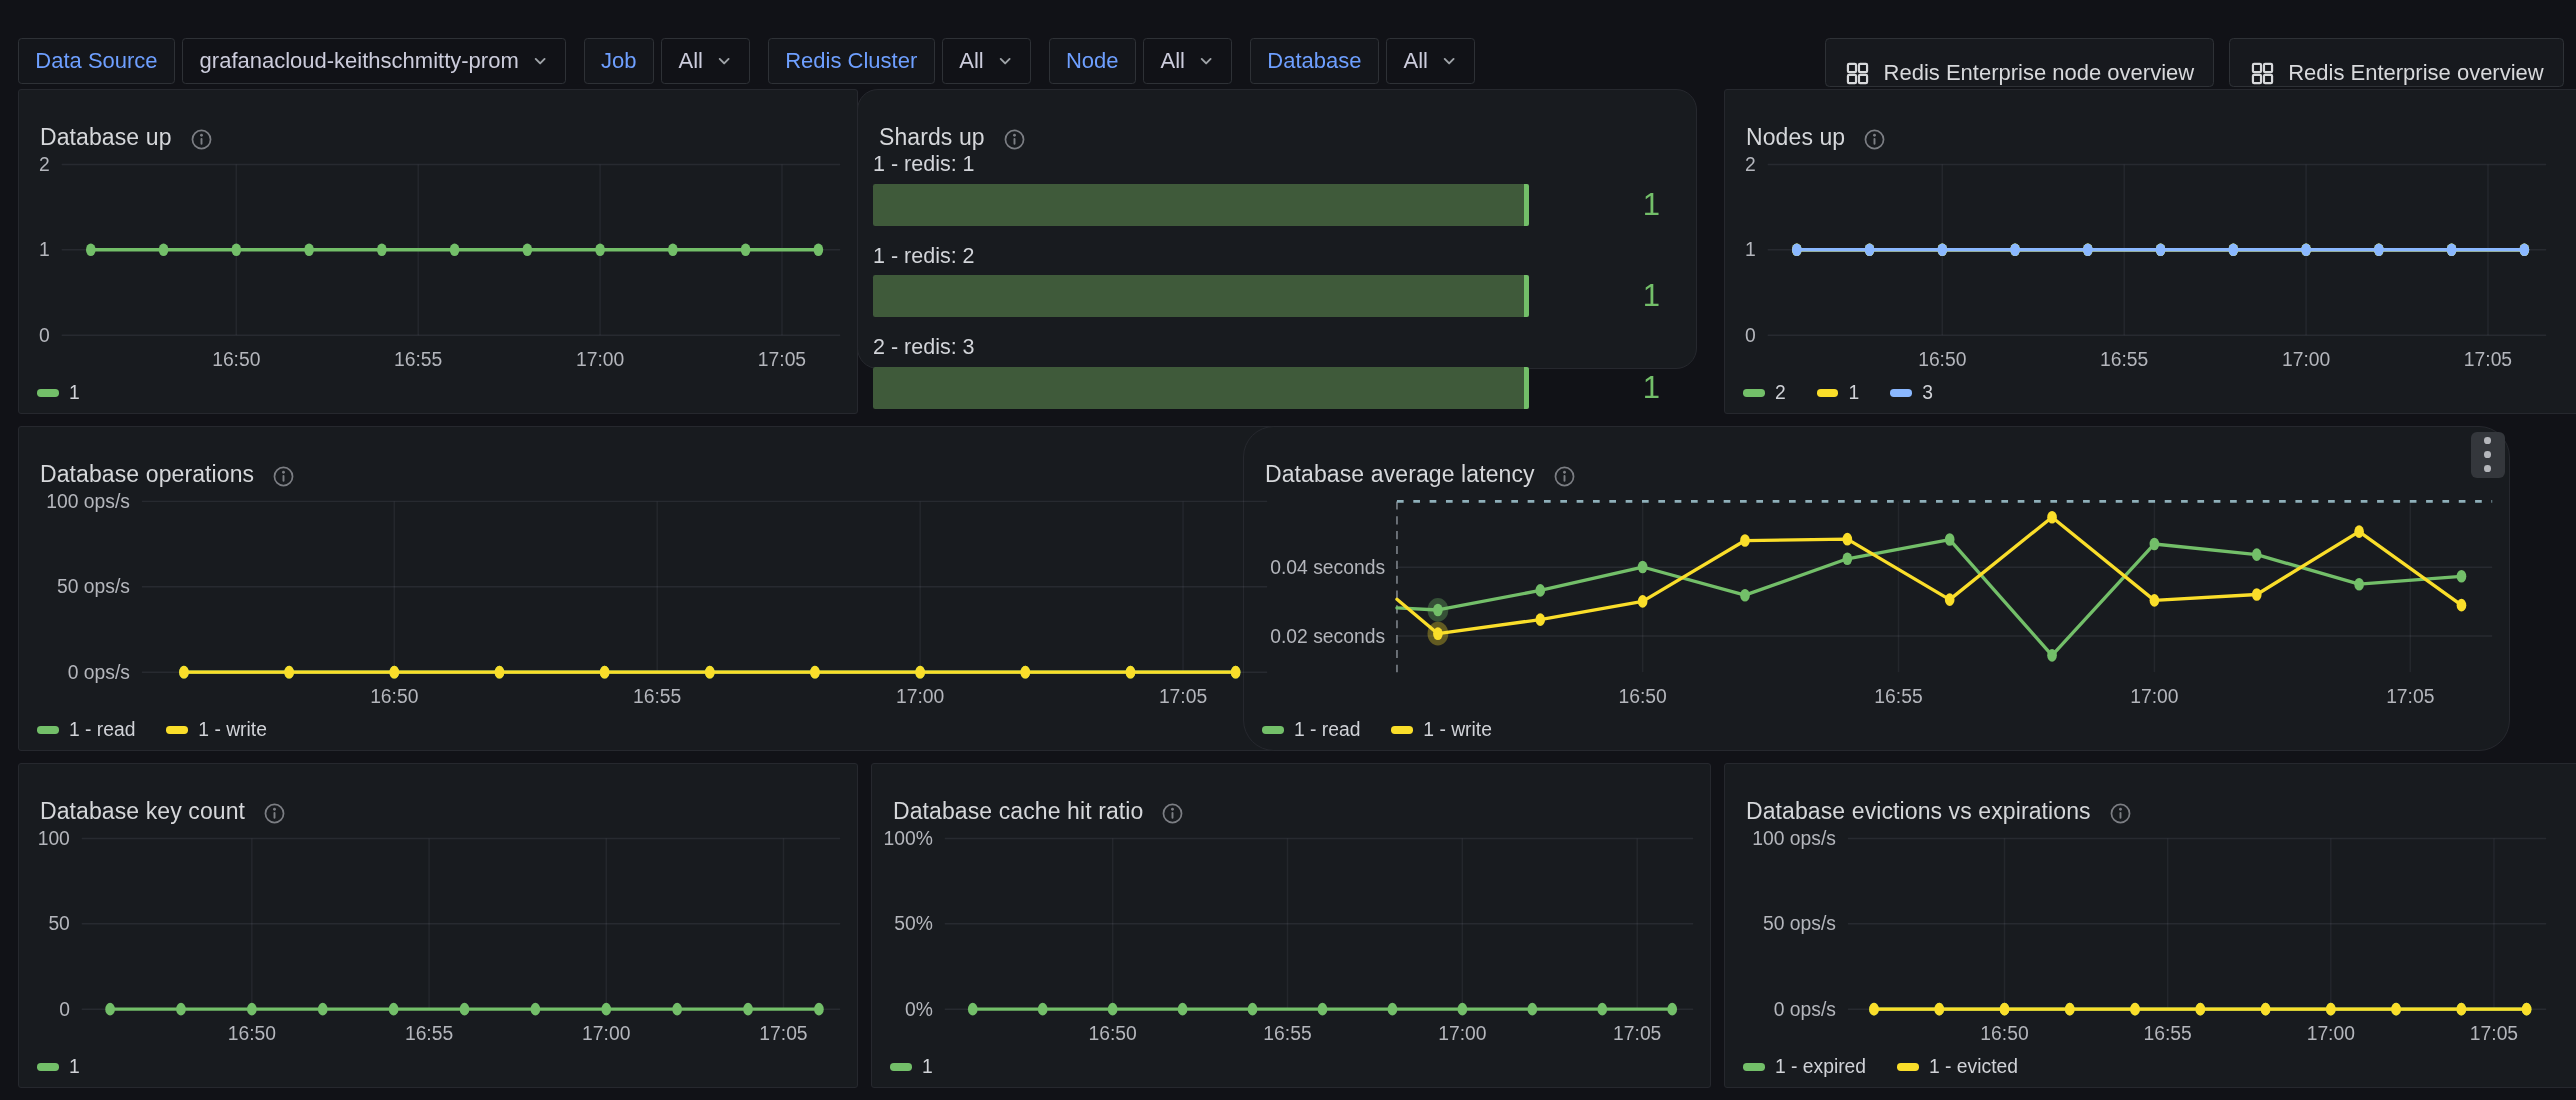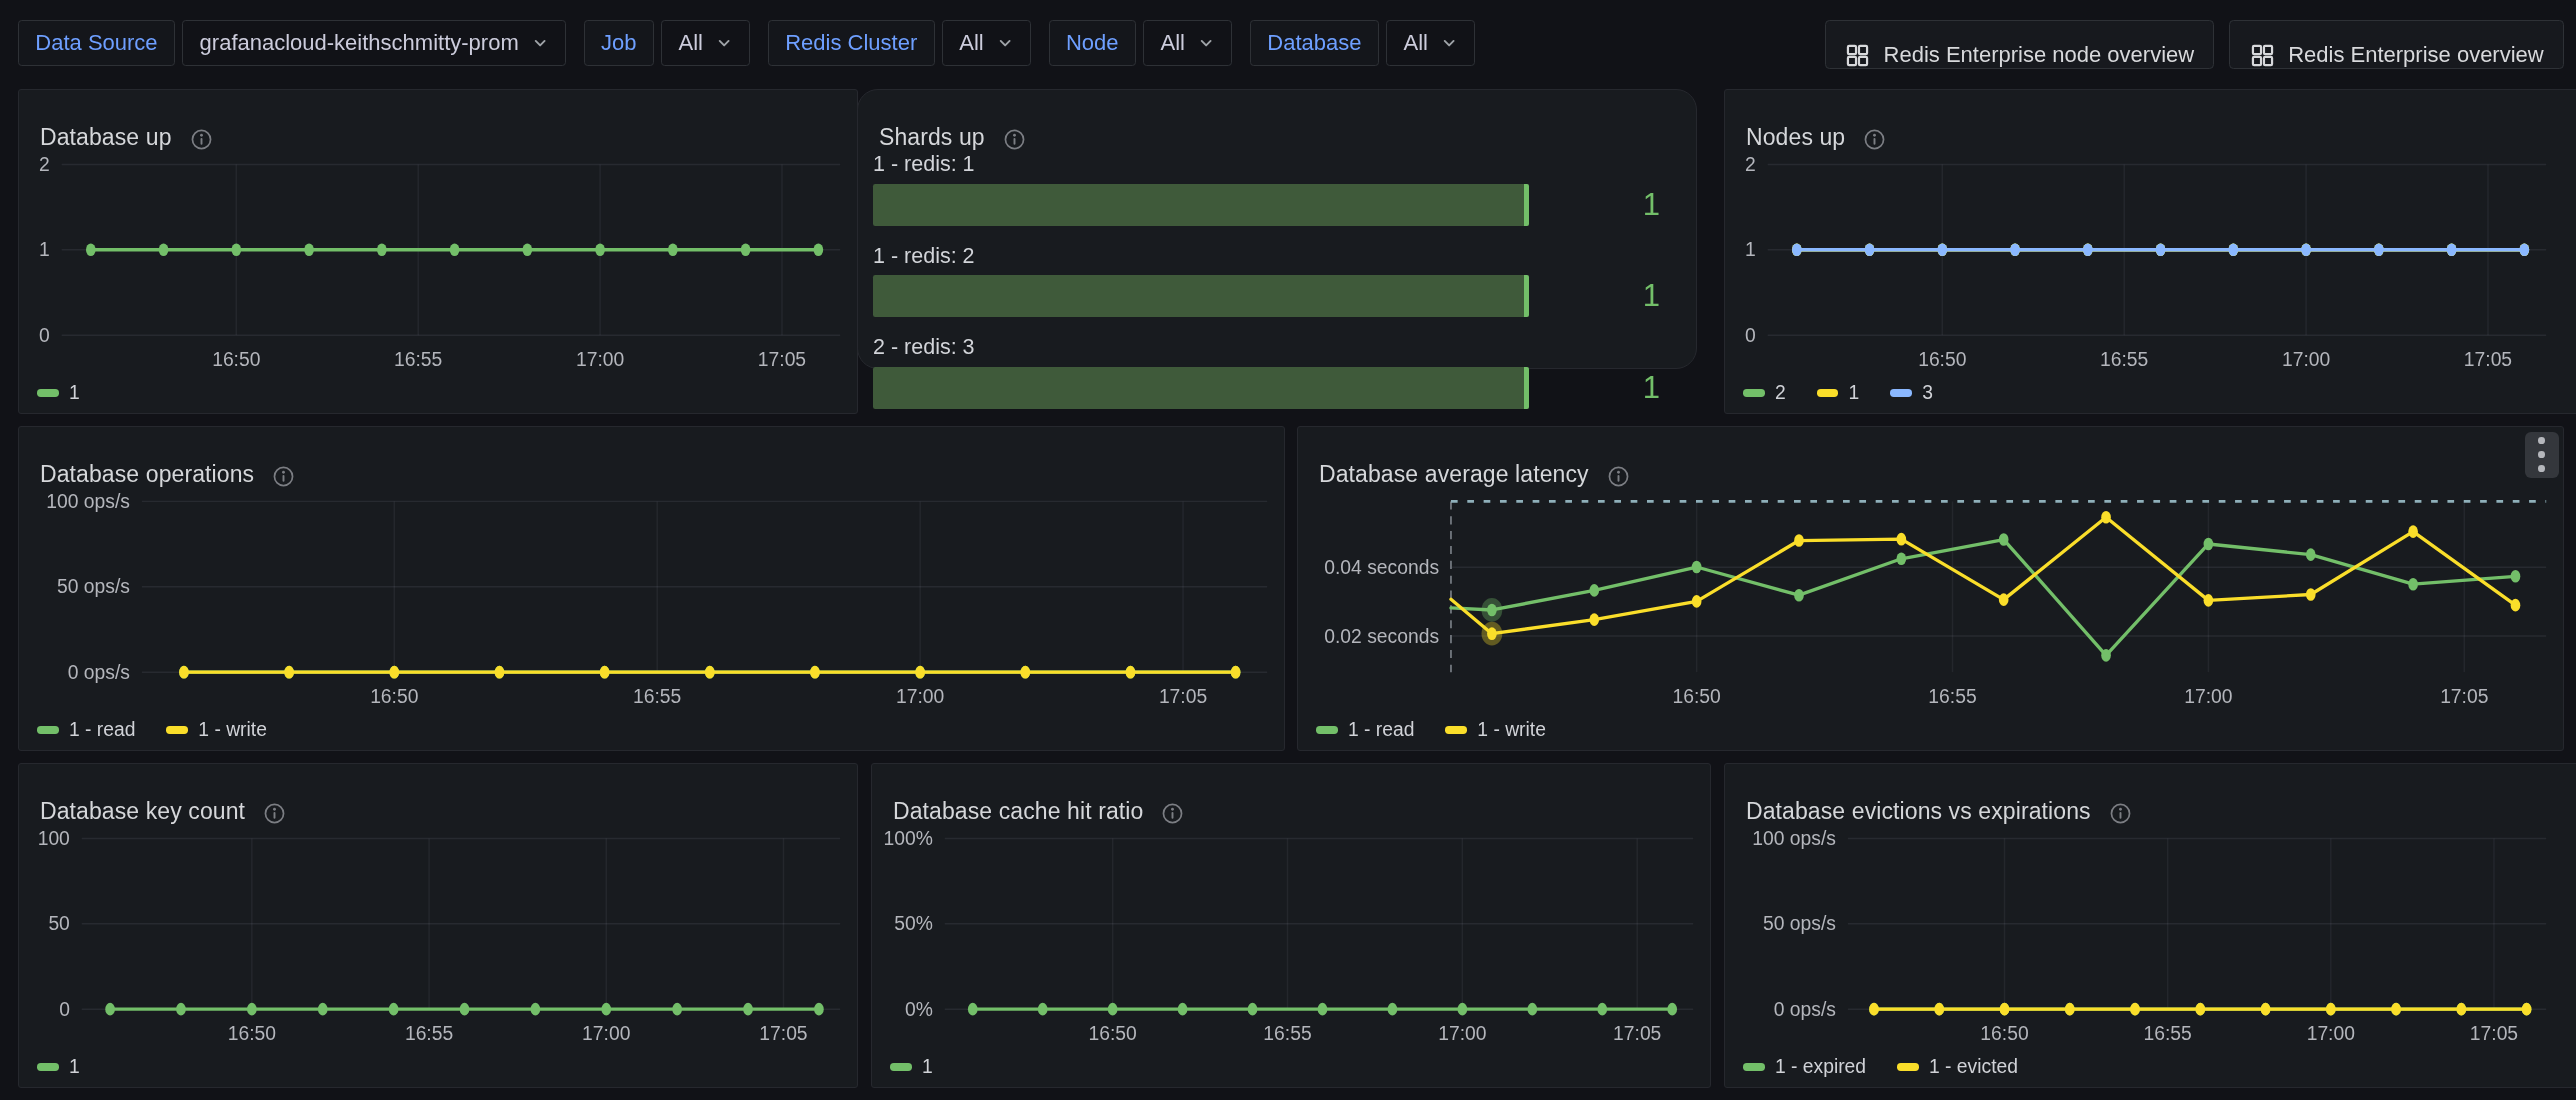--- a/index.html
+++ b/index.html
@@ -4,21 +4,21 @@
 <style>
   :root{
     --page-bg:#111217; --panel-bg:#181b1f; --border:#26282e; --box-border:#2e3136;
     --text:#ccccdc; --text-bright:#d8d9dc; --text-dim:#b4b6bc; --link:#6e9fff;
     --green:#73bf69; --yellow:#fade2a; --blue:#8ab8ff; --bar-fill:#3f5a3a;
   }
   *{margin:0;padding:0;box-sizing:border-box}
   html,body{width:2576px;height:1100px;overflow:hidden}
   body{background:var(--page-bg);font-family:"Liberation Sans",sans-serif;color:var(--text);}
   
-  .toolbar{display:flex;align-items:flex-start;padding:20px 12px 0 18px;gap:8px;height:82px}
+  .toolbar{display:flex;align-items:flex-start;padding:38px 12px 0 18px;gap:8px;height:82px}
   .var-group{display:flex;gap:7.4px}
   .var-label,.var-value{height:46px;display:flex;align-items:center;padding:0 16.3px;
     border:1.5px solid var(--box-border);border-radius:3.7px;font-size:22px;background:#14161b;white-space:nowrap}
   .var-label{color:var(--link)}
   .var-value{color:var(--text);gap:13.4px;background:var(--page-bg)}
   .caret svg{display:block}
   .toolbar-right{margin-left:auto;display:flex;gap:15px}
   .link-btn{height:49px;display:flex;align-items:flex-end;gap:13.4px;padding:0 19.3px;
     border:1.5px solid var(--box-border);border-radius:4.5px;background:#17191e;
     color:var(--text-bright);font-size:22px;font-weight:500;cursor:pointer;white-space:nowrap}
@@ -373,21 +373,21 @@
     <span>1 - read</span>
   </div>
 
   <div class="legend-item">
     <span class="swatch" style="background: rgb(250, 222, 42);"></span>
     <span>1 - write</span>
   </div>
 </footer>
       </section>
 
-  <section class="panel" style="left: 1297px; top: 426px; width: 1267px; height: 325px;">
+  <section class="panel" style="left: 1243px; top: 426px; width: 1267px; height: 325px; border-radius: 31px;">
     <header class="panel-header">
       <h2 class="panel-title">Database average latency</h2>
       <span class="info-icon">
         <svg width="23" height="23" viewBox="0 0 31 31">
           <circle cx="15.5" cy="15.5" r="12.2" fill="none" stroke="#9d9fa5" stroke-width="2.3"></circle>
           <circle cx="15.5" cy="9.8" r="1.9" fill="#9d9fa5"></circle>
           <rect x="14.2" y="13.4" width="2.6" height="9.2" rx="1.3" fill="#9d9fa5"></rect>
         </svg>
       </span>
     </header>

